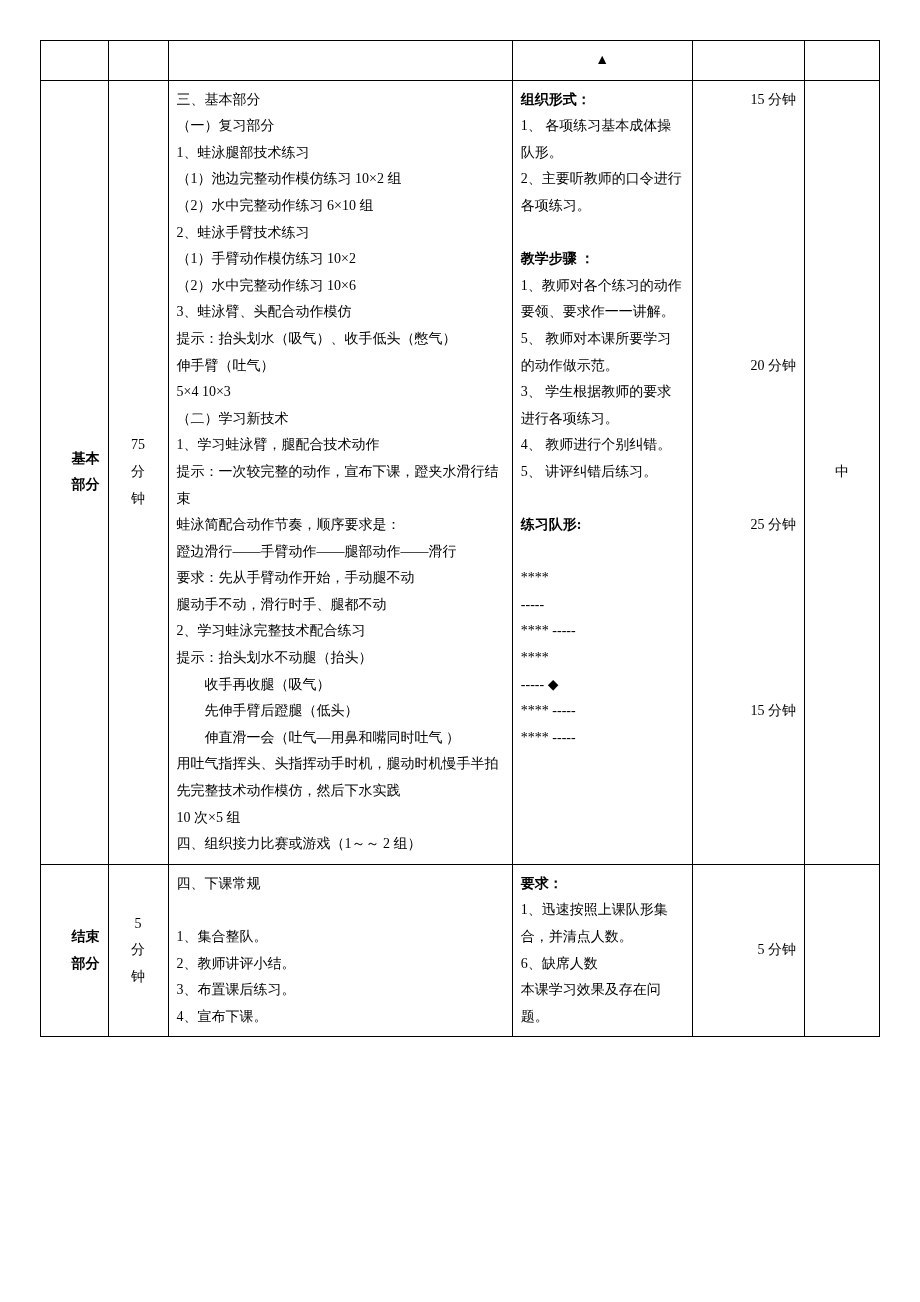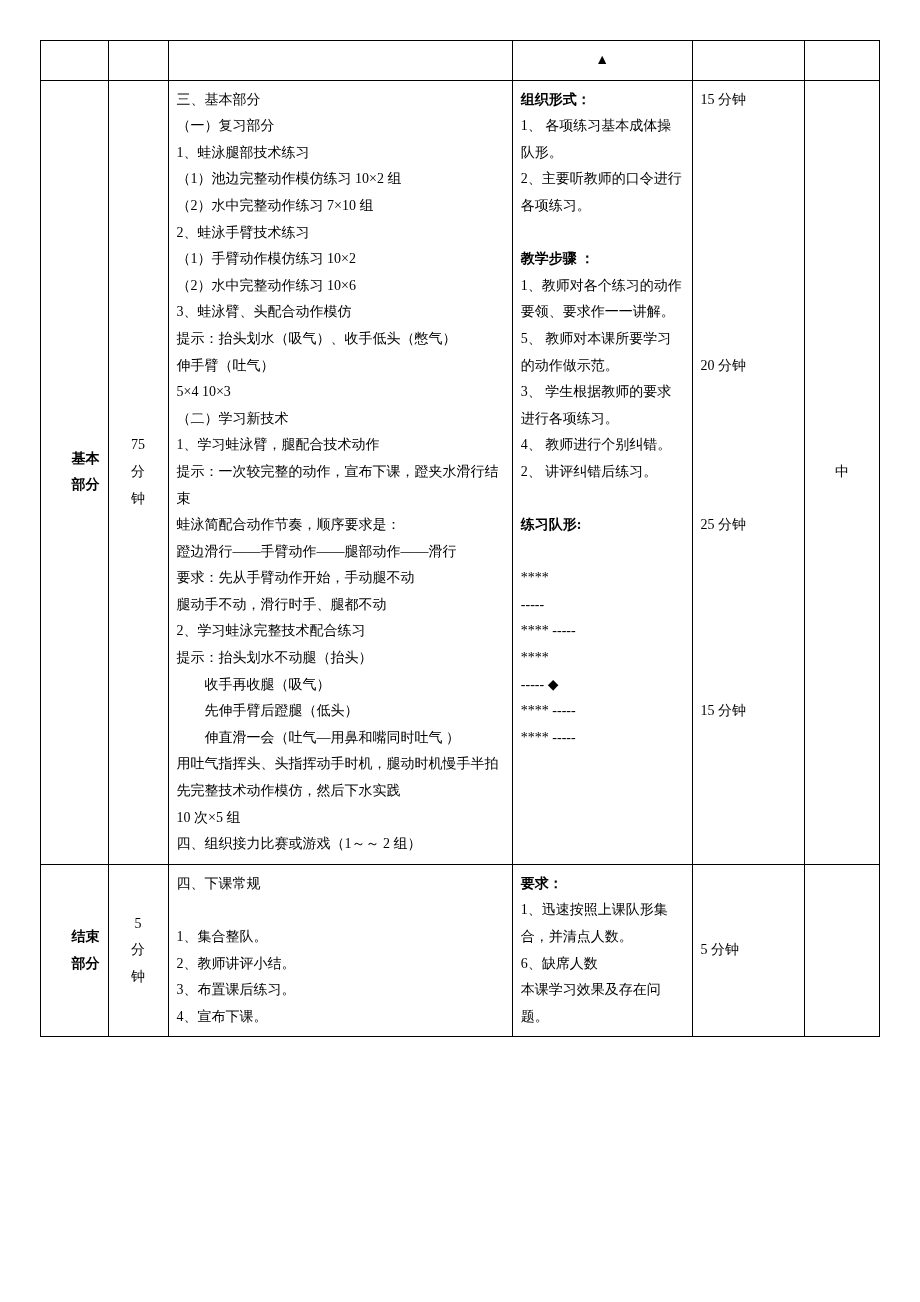--- a/index.html
+++ b/index.html
@@ -18,21 +18,21 @@
   }
   td {
     border: 1px solid #000;
     padding: 6px 8px;
     vertical-align: top;
   }
   .col-section { width: 7%; text-align: right; vertical-align: middle; font-weight: bold; }
   .col-time { width: 6%; text-align: center; vertical-align: middle; margin-left: 28px; }
   .col-content { width: 44%; }
   .col-method { width: 22%; }
-  .col-duration { width: 13%; text-align: left; vertical-align: top; }
+  .col-duration { width: 13%; text-align: right; vertical-align: top; }
   .col-intensity { width: 8%; text-align: center; vertical-align: middle; }
   .indent1 { padding-left: 2em; display: block; }
   .block { display: block; }
   .bold { font-weight: bold; }
   .tri { text-align: center; display: block; }
 </style>
 </head>
 <body>
 
 <table>
@@ -57,21 +57,21 @@
     <td class="col-time">
       <span class="block">75</span>
       <span class="block">分</span>
       <span class="block">钟</span>
     </td>
     <td class="col-content">
       <span class="block">三、基本部分</span>
       <span class="block">（一）复习部分</span>
       <span class="block">1、蛙泳腿部技术练习</span>
       <span class="block">（1）池边完整动作模仿练习 10×2 组</span>
-      <span class="block">（2）水中完整动作练习 7×10 组</span>
+      <span class="block">（2）水中完整动作练习 6×10 组</span>
       <span class="block">2、蛙泳手臂技术练习</span>
       <span class="block">（1）手臂动作模仿练习 10×2</span>
       <span class="block">（2）水中完整动作练习 10×6</span>
       <span class="block">3、蛙泳臂、头配合动作模仿</span>
       <span class="block">提示：抬头划水（吸气）、收手低头（憋气）</span>
       <span class="block">伸手臂（吐气）</span>
       <span class="block">5×4        10×3</span>
       <span class="block">（二）学习新技术</span>
       <span class="block">1、学习蛙泳臂，腿配合技术动作</span>
       <span class="block">提示：一次较完整的动作，宣布下课，蹬夹水滑行结束</span>
@@ -92,21 +92,21 @@
     <td class="col-method">
       <span class="block bold">组织形式：</span>
       <span class="block">1、 各项练习基本成体操队形。</span>
       <span class="block">2、主要听教师的口令进行各项练习。</span>
       <br>
       <span class="block bold">教学步骤 ：</span>
       <span class="block">1、教师对各个练习的动作要领、要求作一一讲解。</span>
       <span class="block">5、   教师对本课所要学习的动作做示范。</span>
       <span class="block">3、   学生根据教师的要求进行各项练习。</span>
       <span class="block">4、   教师进行个别纠错。</span>
-      <span class="block">2、   讲评纠错后练习。</span>
+      <span class="block">5、   讲评纠错后练习。</span>
       <br>
       <span class="block bold">练习队形:</span>
       <br>
       <span class="block">****</span>
       <span class="block">-----</span>
       <span class="block">**** -----</span>
       <span class="block">****</span>
       <span class="block">-----      ◆</span>
       <span class="block">**** -----</span>
       <span class="block">**** -----</span>

